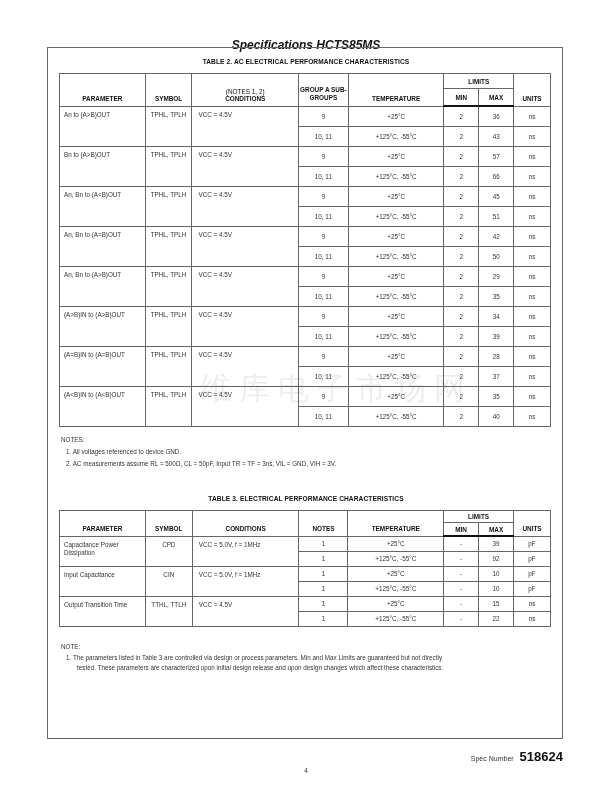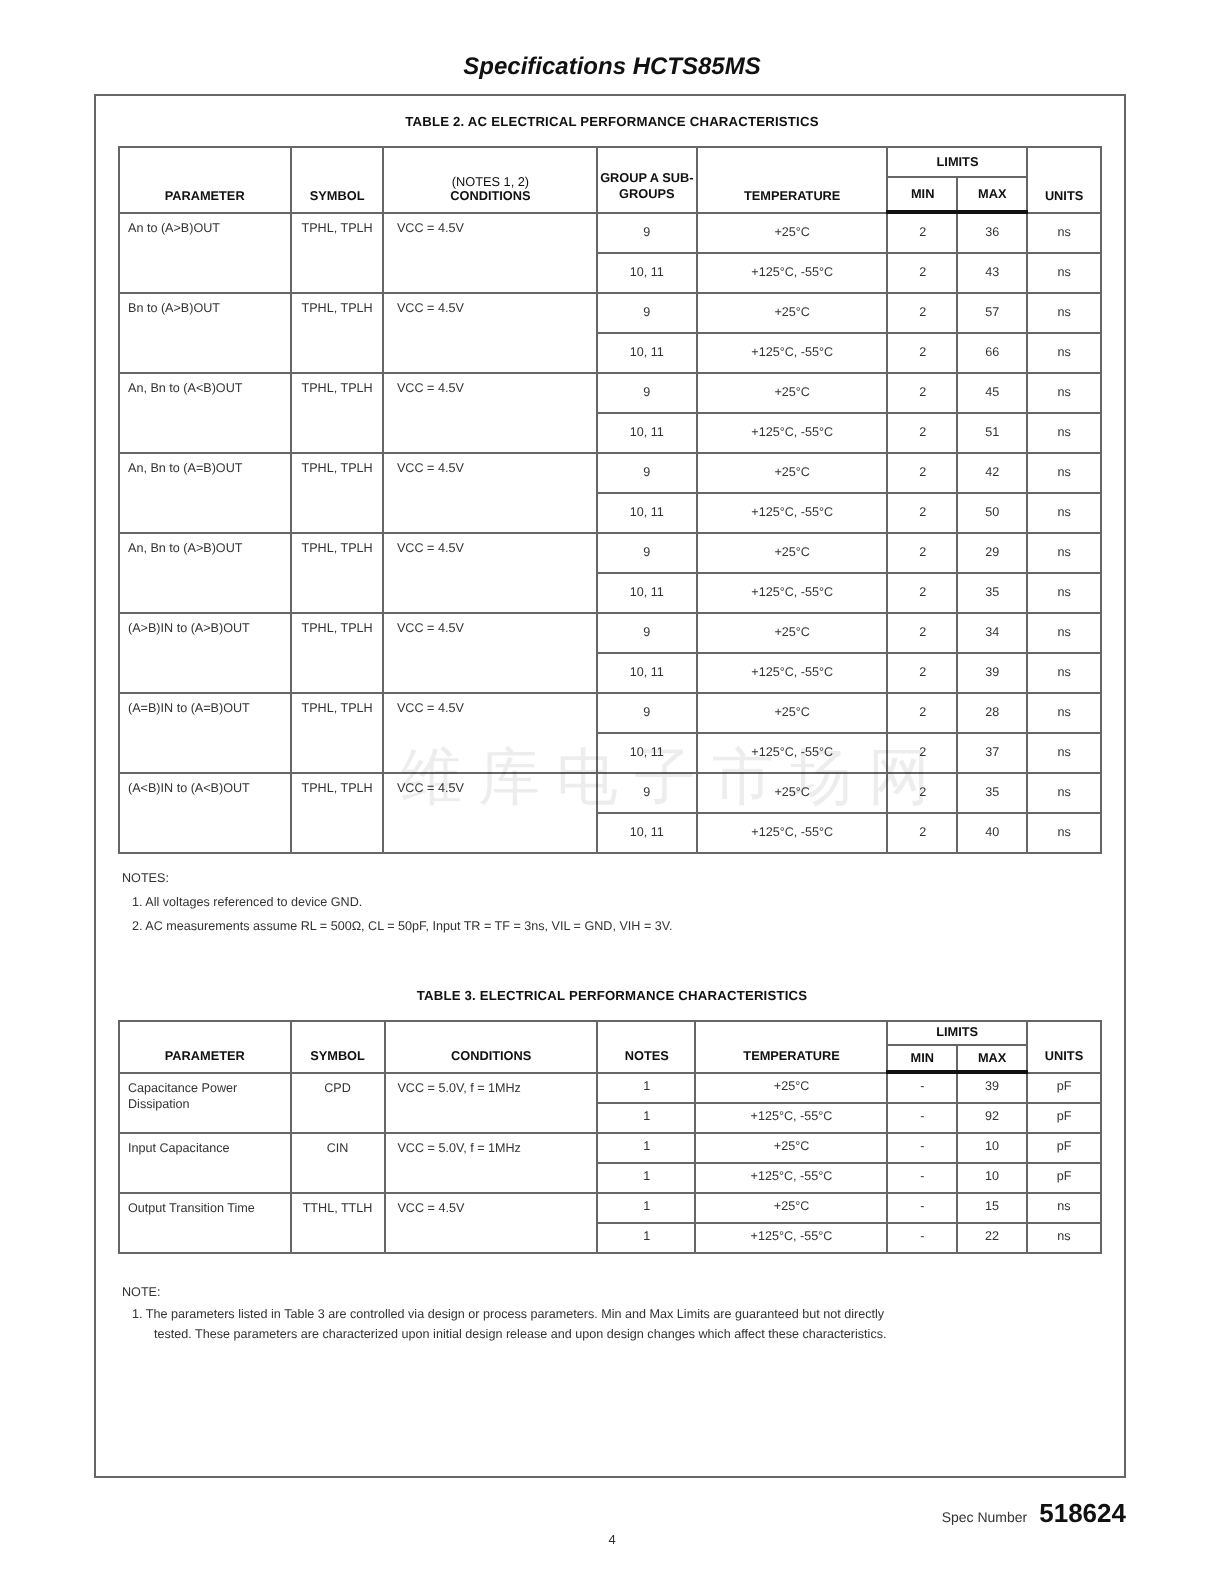--- a/index.html
+++ b/index.html
@@ -1,18 +1,18 @@
 <!DOCTYPE html>
 <html><head>
 <meta charset="utf-8">
 <style>
   html, body { margin: 0; padding: 0; background: #fff; }
   body { width: 612px; height: 792px; position: relative; overflow: hidden;
          font-family: "Liberation Sans", "DejaVu Sans", sans-serif; color: #222; }
-  .page-title { position: absolute; top: 26px; left: 0; width: 612px; text-align: center;
+  .page-title { position: absolute; top: 38px; left: 0; width: 612px; text-align: center;
                 font-size: 12px; font-weight: bold; font-style: italic; color: #111; }
   .frame { position: absolute; left: 47px; top: 47px; width: 516px; height: 692px;
            border: 1.5px solid #666; box-sizing: border-box; }
   .table-title { position: absolute; left: 0; width: 612px; text-align: center;
                  font-size: 6.6px; font-weight: bold; color: #111; letter-spacing: 0.1px; }
   table.spec { position: absolute; border-collapse: collapse; font-size: 6.3px; color: #333; }
   table.spec td, table.spec th { border: 1px solid #666; padding: 0; }
   table.spec th { font-weight: bold; color: #111; font-size: 6.4px; vertical-align: bottom; padding-bottom: 4px; }
   table.spec thead tr.last th { border-bottom: 2px solid #111; }
   table.spec th.limits { vertical-align: middle; padding-bottom: 0; height: 14px; }

